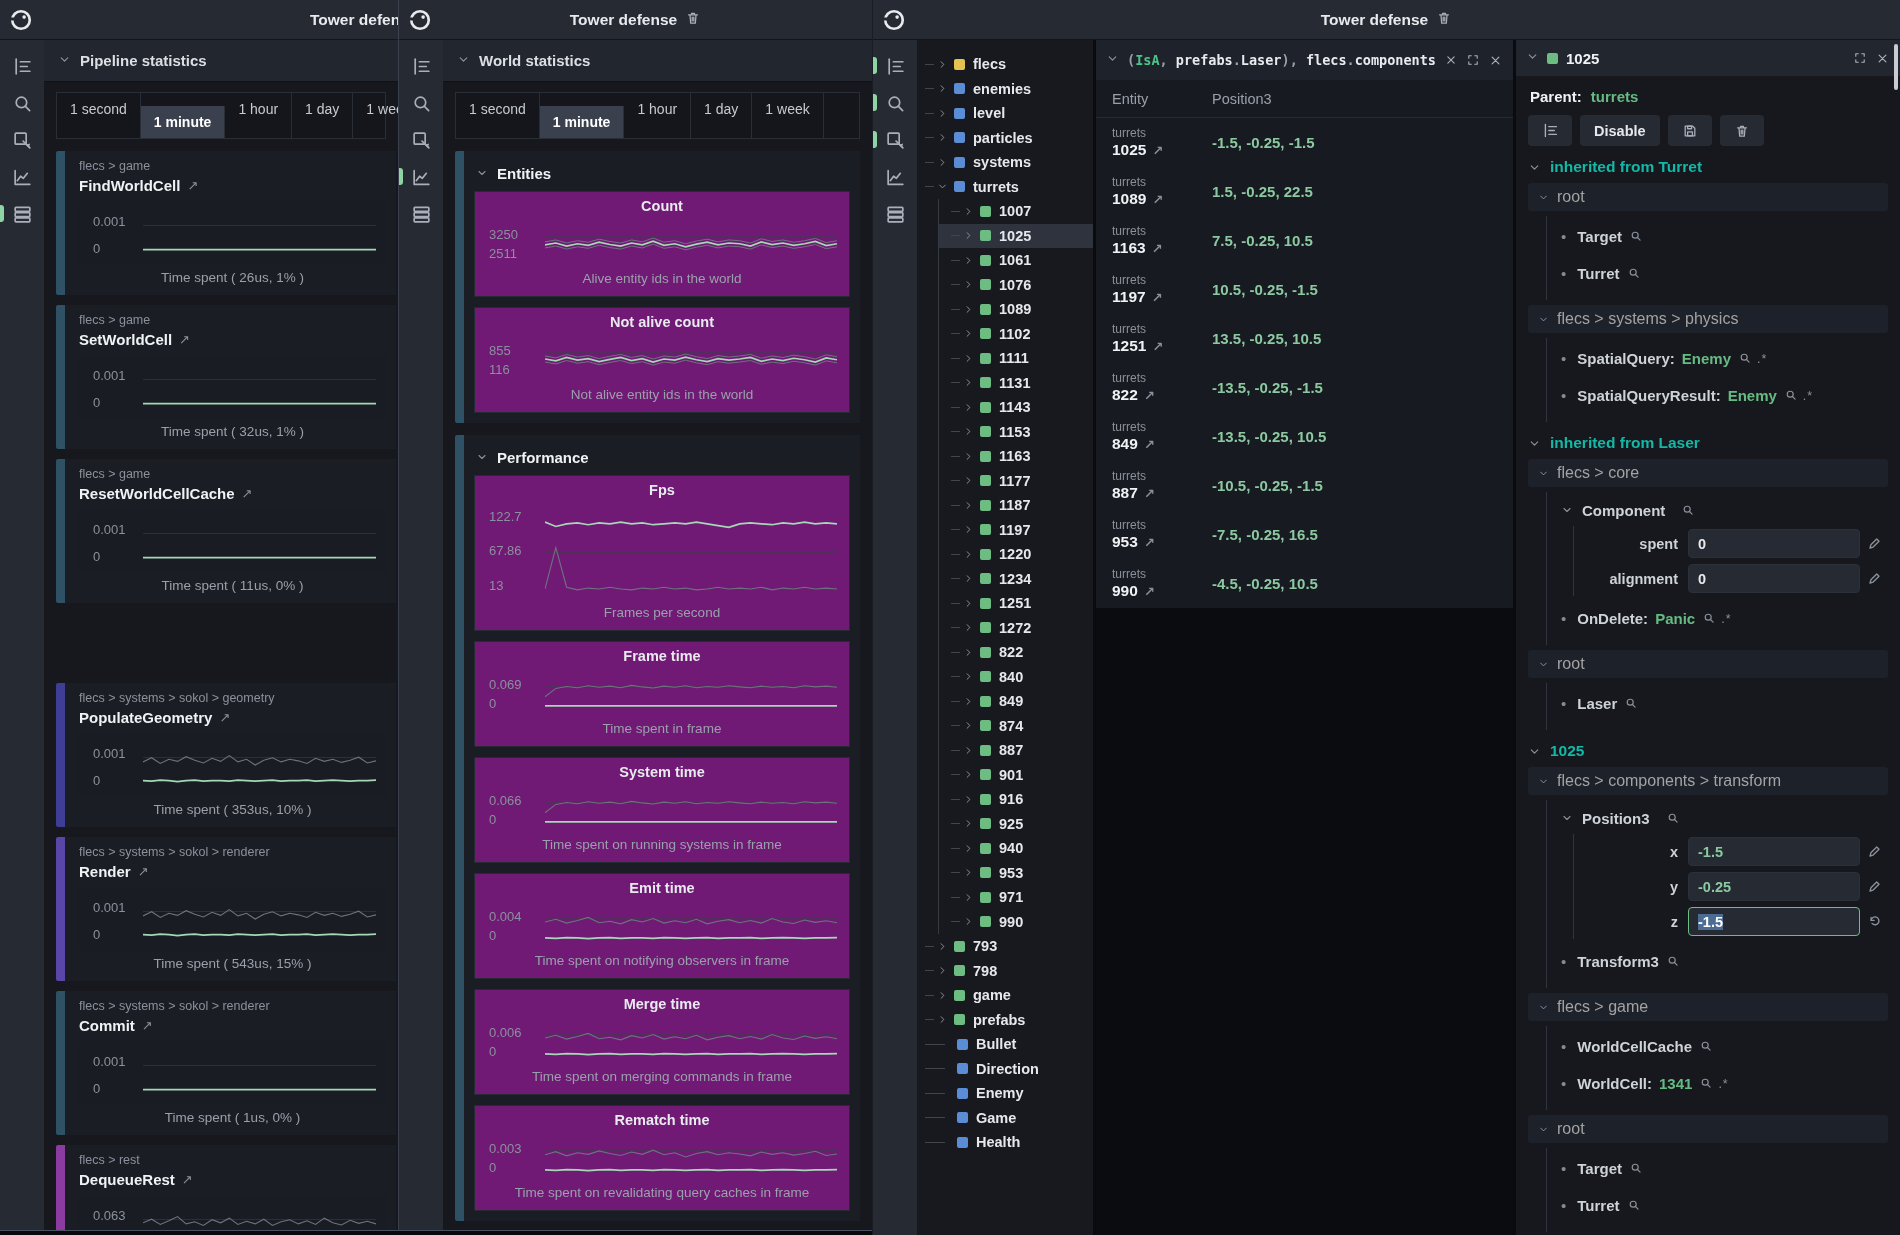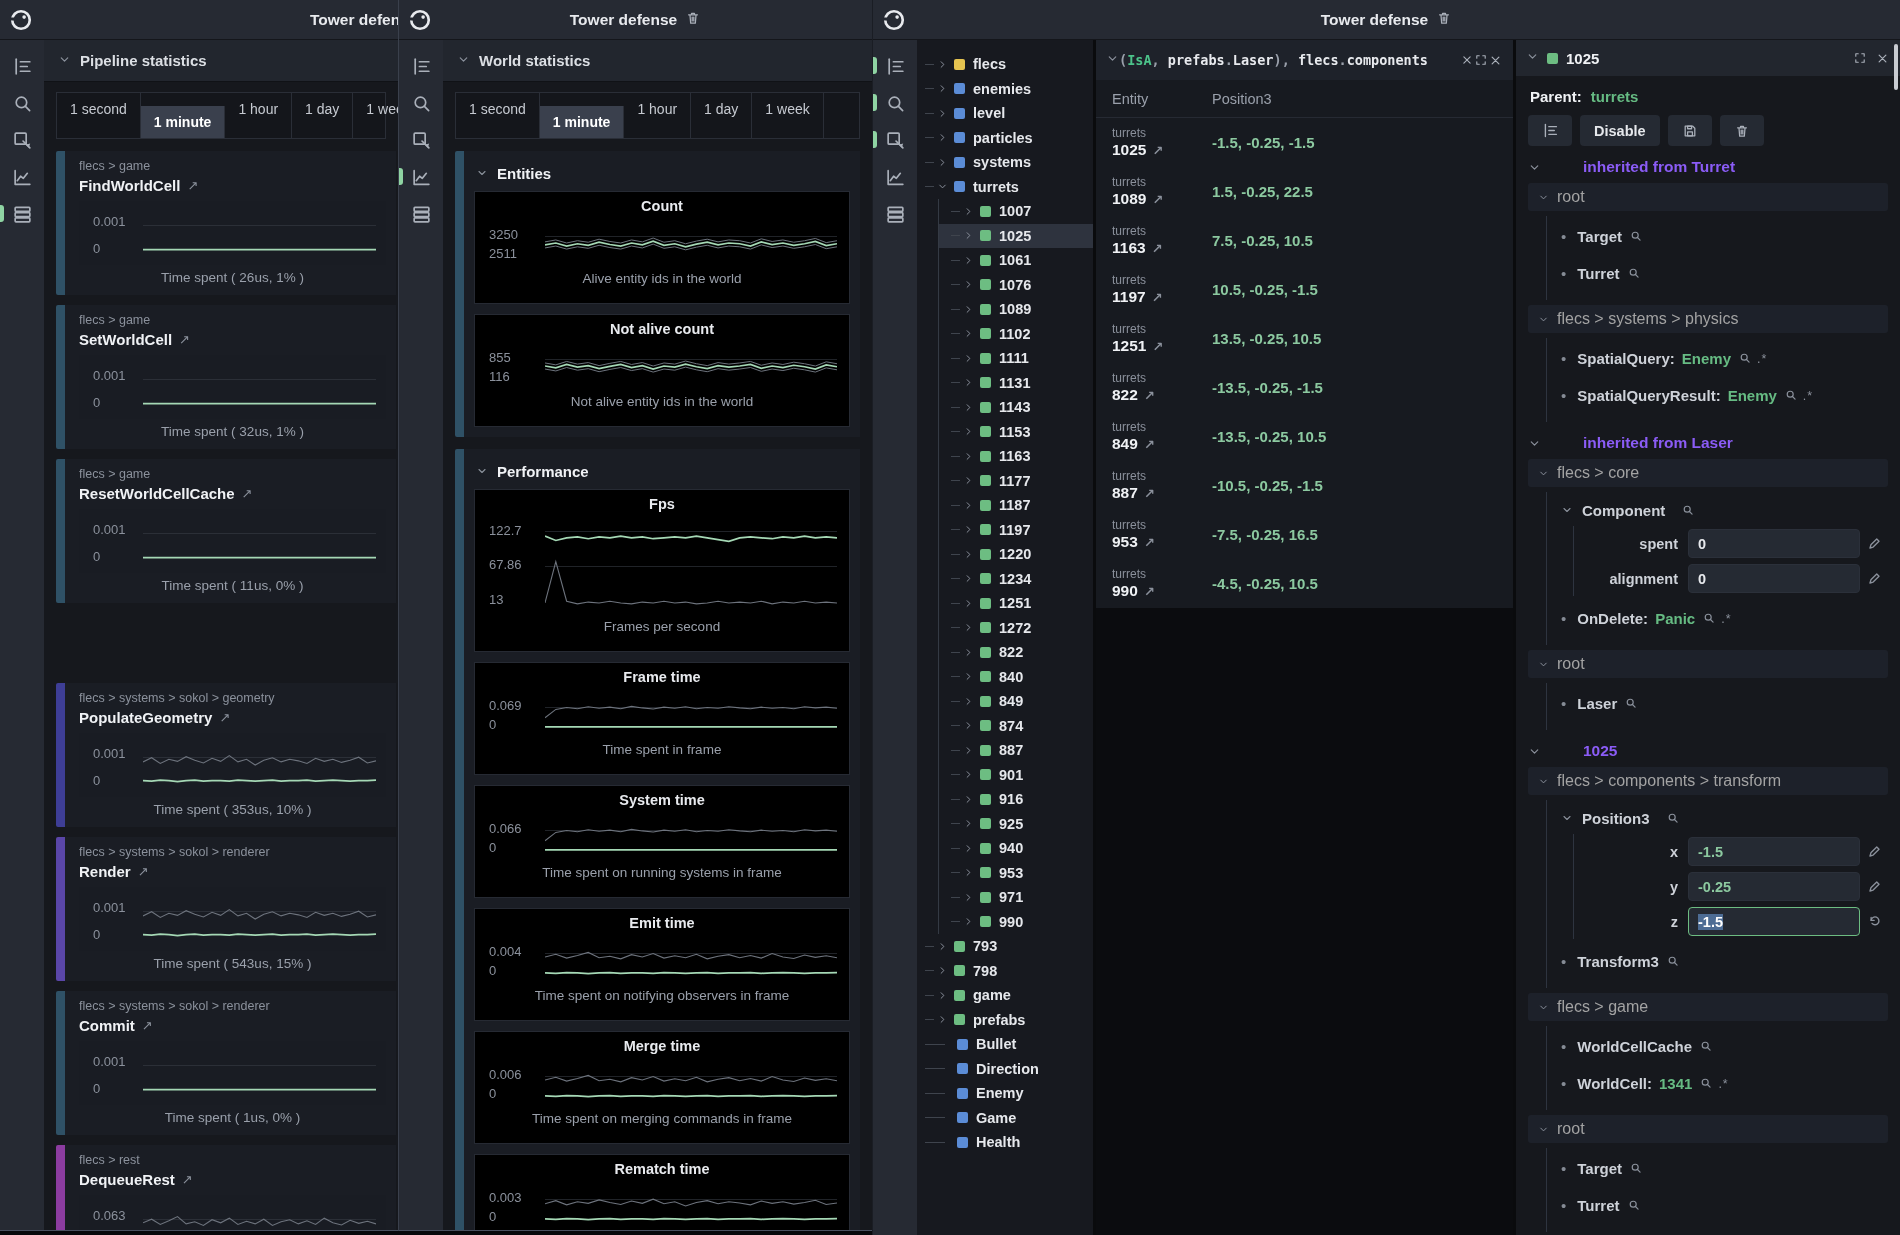--- a/index.html
+++ b/index.html
@@ -46,21 +46,21 @@
   .ylab { position:absolute; left:14px; transform:translateY(-50%); color:#8b919c; font-size:13px; }
   .gridline { position:absolute; left:64px; right:10px; height:1px; background:#3a3f49; opacity:.55; }
   .chart-svg { position:absolute; left:64px; right:10px; top:6px; bottom:6px; width:calc(100% - 74px); height:calc(100% - 12px); }
   .caption { text-align:center; color:#9aa0ab; font-size:13.5px; margin-top:5px; height:17px; }
   .cards-gap { height:70px; }
 
   .wsection { display:flex; margin:6px 12px 12px 12px; }
   .wsection-main { flex:1; background:#1a1d24; padding:8px 10px 10px 10px; }
   .wsection-header { display:flex; align-items:center; gap:9px; height:24px; margin:2px 0 6px 2px;text-align:right; }
   .wsection-title { color:#f0f2f5; font-size:15px; font-weight:700; }
-  .wcard { position:relative; border:1px solid #262a33; background:#000000; padding:6px 0 15px 0; margin-bottom:10px; }
+  .wcard { position:relative; border:1px solid #262a33; background:#701a75; padding:6px 0 8px 0; margin-bottom:10px; }
   .wcard:last-child { margin-bottom:0; }
   .wcard-title { text-align:center; color:#e8eaee; font-size:14.5px; font-weight:700; height:20px; }
   .wchart { position:relative; height:46px; margin-top:2px; }
   .wchart.l { height:96px; }
   .wchart .chart-svg { left:70px; right:12px; top:4px; bottom:4px; width:calc(100% - 82px); height:calc(100% - 8px); }
   .wchart .gridline { left:70px; right:12px; }
 
   
   #w3-body { display:flex; height:calc(100% - 40px); }
   .tree { width:176px; flex:none; background:#17191f; overflow:hidden; padding:12px 0 0 8px; }
@@ -69,21 +69,21 @@
   .tstub { width:9px; height:1px; background:#3f444d; margin-right:3px; flex:none; }
   .tstub.long { width:20px; margin-right:6px; }
   .tchev { width:11px; flex:none; display:flex; }
   .tsq { width:11px; height:11px; border-radius:2px; margin:0 8px 0 6px; flex:none; }
   .tlabel { color:#e6e8ec; font-size:14.5px; font-weight:600; white-space:nowrap; }
   .tchildren { margin-left:13px; border-left:1px solid #343a44; }
   .tchildren .trow { padding-left:12px; }
   .vdiv { width:3px; background:#0a0b0d; flex:none; }
 
   .qpanel { width:417px; flex:none; background:#0b0c0f; display:flex; flex-direction:column; }
-  .qheader { height:40px; flex:none; background:#1e222a; display:flex; align-items:center; padding:0 10px; }
+  .qheader { height:40px; flex:none; background:#1e222a; display:flex; align-items:center; padding:0 10px; gap:8px; }
   .qexpr { flex:1; font-family:"DejaVu Sans Mono","Liberation Mono",monospace; font-size:13.5px; font-weight:700; white-space:nowrap; overflow:hidden; }
   .qexpr .w { color:#e8eaee; } .qexpr .g { color:#4cc38a; } .qexpr .p { color:#9aa0ab; }
   .qicon { flex:none; display:flex; cursor:pointer; }
   .qtable { background:#171a20; }
   .qhead-row { display:flex; height:38px; align-items:center; border-bottom:1px solid #262a33; }
   .qcol-h { color:#9aa0ab; font-size:14.5px; }
   .qcol1 { width:104px; padding-left:16px; flex:none; }
   .qcol2 { flex:1; padding-left:12px; }
   .qrow { display:flex; height:49px; align-items:center; }
   .qgroup { color:#8b919c; font-size:12px; height:15px; }
@@ -95,21 +95,21 @@
   .ihead-title { color:#f0f2f5; font-size:15px; font-weight:700; flex:1; display:flex; align-items:center; gap:8px; }
   .isq { width:11px; height:11px; border-radius:2px; background:#6dbd82; }
   .icontent { flex:1; overflow:hidden; padding:0 12px; }
   .iparent { margin:12px 2px 10px 2px; font-size:15px; }
   .iparent b { color:#f0f2f5; } .iparent a { color:#66bb83; text-decoration:none; font-weight:600; }
   .ibtns { display:flex; gap:8px; margin-bottom:12px; }
   .ibtn { height:31px; background:#252a33; border-radius:4px; display:flex; align-items:center; justify-content:center;
     color:#e6e8ec; font-weight:700; font-size:14.5px; padding:0 14px; cursor:pointer; }
   .ibtn.iconbtn { width:44px; padding:0; }
   .ih-row { display:flex; align-items:center; gap:9px; margin:12px 0 7px 0; }
-  .ih-label { color:#8b5cf6; font-size:15.5px; font-weight:700;margin-left:33px; }
+  .ih-label { color:#14b8a6; font-size:15.5px; font-weight:700; }
   .ph-row { background:#1d212a; border-radius:3px; height:28px; display:flex; align-items:center;
     gap:8px; padding:0 10px; color:#a3a3a3; font-size:16px; margin:5px 0; }
   .igroup-children { border-left:1px solid #2e3440; margin-left:18px; padding:2px 0 8px 14px; }
   .irow { display:flex; align-items:center; min-height:37px; }
   .idot { color:#858b95; margin-right:11px; font-size:15px; }
   .iname { color:#ced2d9; font-size:15px; font-weight:600; }
   .ival { color:#66bb83; font-size:15px; font-weight:600; margin-left:7px; }
   .istar { color:#8b919c; font-size:12.5px; margin-left:5px; letter-spacing:1px; }
   .magw { margin-left:8px; display:flex; }
   .icomp-row { display:flex; align-items:center; gap:9px; min-height:32px; }

